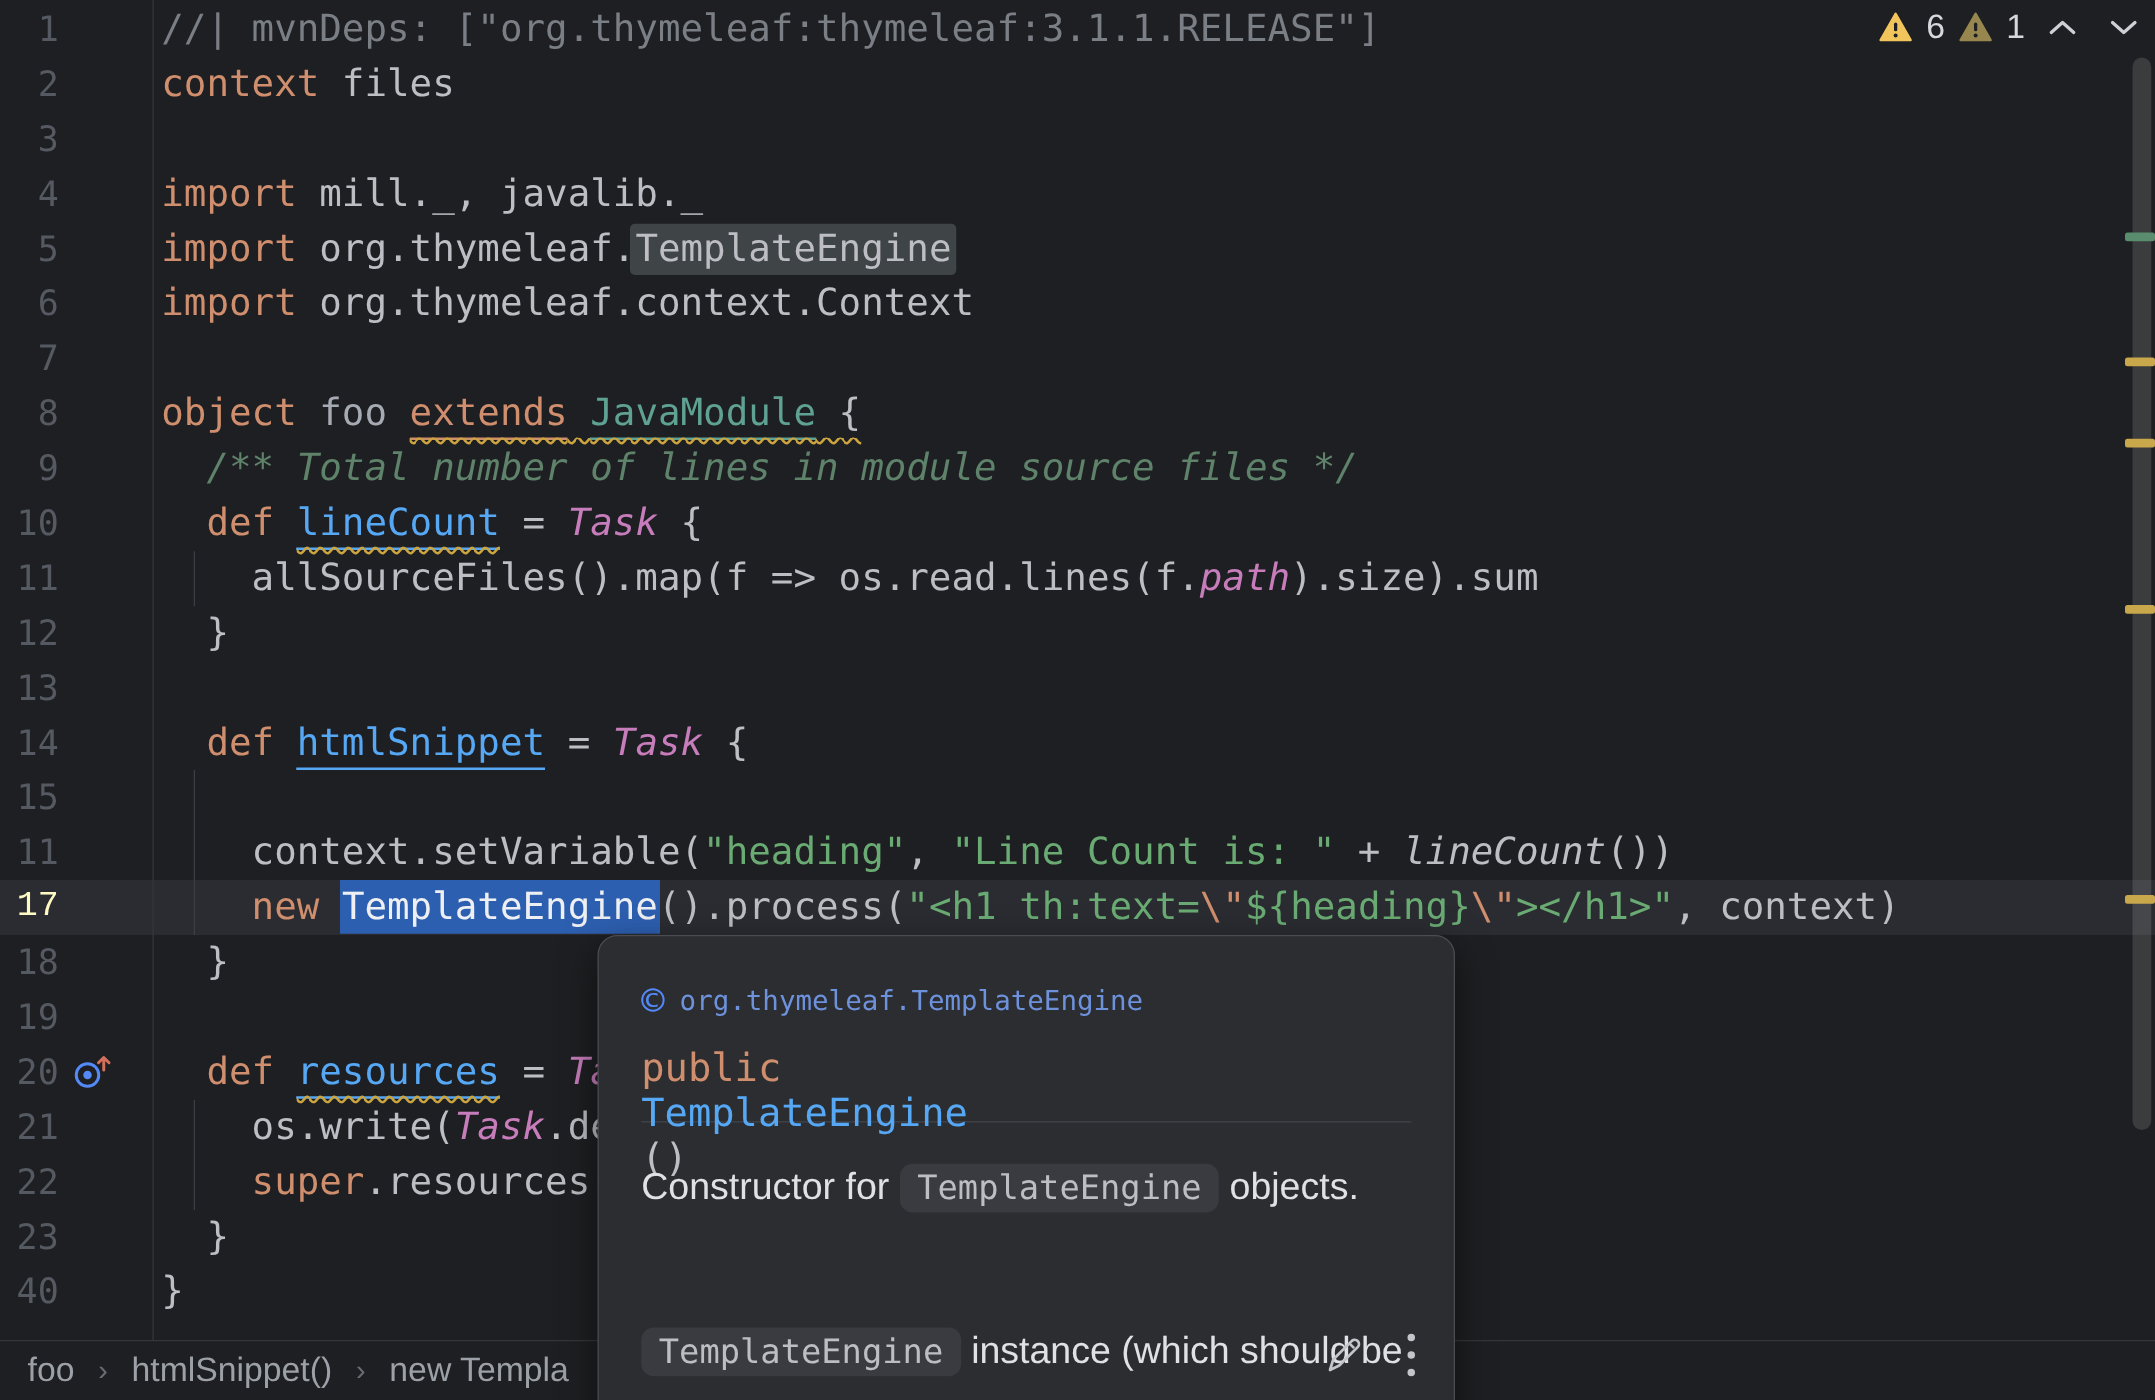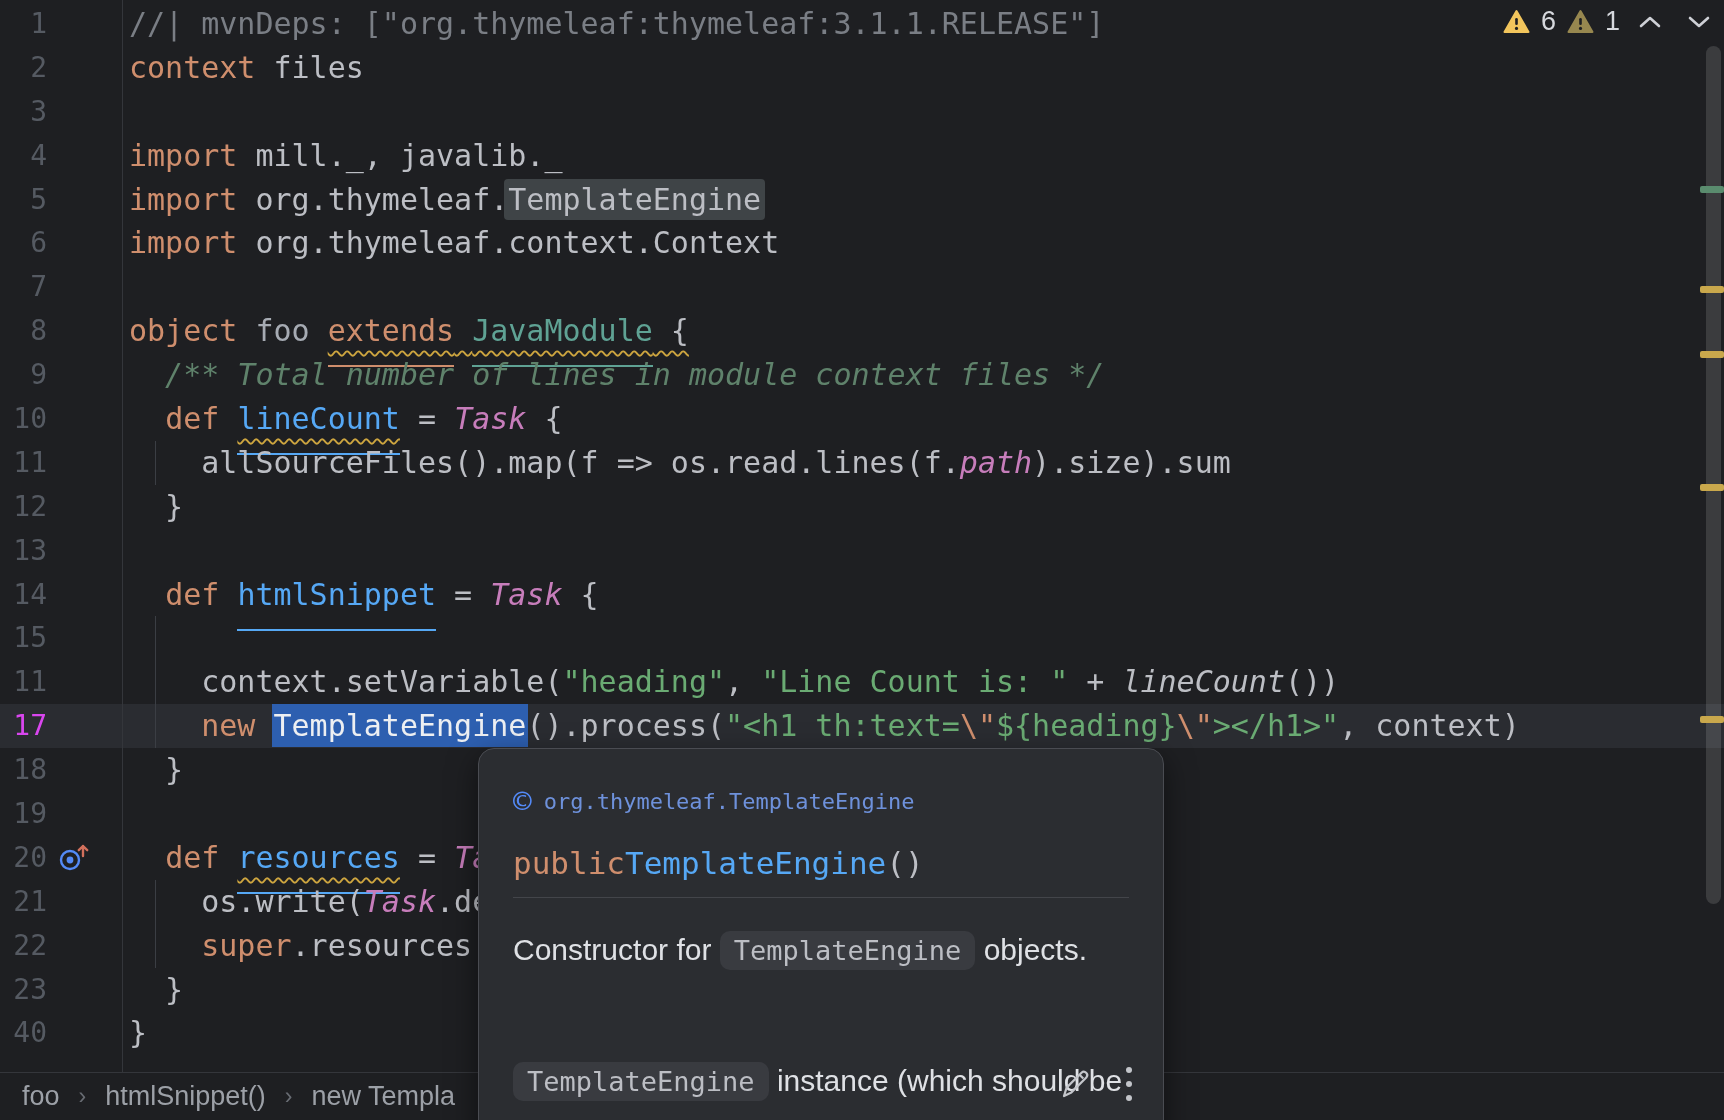--- a/index.html
+++ b/index.html
@@ -3,39 +3,39 @@
 <meta charset="utf-8">
 <style>
   html,body{margin:0;padding:0;background:#1E1F22;}
   .screen{position:relative;width:1724px;height:1120px;overflow:hidden;background:#1E1F22;
           font-family:"DejaVu Sans Mono","Liberation Mono",monospace;}
   
   .code-area{position:absolute;left:0;top:2px;width:100%;}
   .line{display:flex;height:43.9px;line-height:43.9px;font-size:30px;white-space:pre;position:relative;}
   .line.current{background:#2A2C31;}
   .lnum{flex:none;width:47px;text-align:right;color:#555A62;font-size:28px;}
-  .line.current .lnum{color:#d946ef;}
+  .line.current .lnum{color:#fef9c3;font-family:Liberation Mono, monospace;}
   .gcell{flex:none;width:75px;position:relative;}
   .gicon{position:absolute;left:10px;top:6px;}
   .codetxt{flex:none;margin-left:7px;}
   
   .comment{color:#7A7E85;}
   .doc{color:#5F826B;font-style:italic;}
   .kw{color:#CF8E6D;}
   .plain{color:#BCBEC4;}
   .decl{color:#56A8F5;}
   .type{color:#C77DBB;font-style:italic;}
   .trait{color:#5FA294;}
   .str{color:#6AAB73;}
   .esc{color:#CF8E6D;}
   .obj{color:#A6ABB3;}
   .icall{color:#BCBEC4;font-style:italic;}
   .sel{background:#2D5FB0;color:#EDEFF2;padding:4px 2px;margin:0 -2px;}
   .usage{background:#3F4447;border-radius:4px;padding:3px 4px;margin:0 -4px;}
-  .ul{border-bottom:2px solid currentColor;padding-bottom:17px;}
+  .ul{border-bottom:2px solid currentColor;padding-bottom:2px;}
   .wavy{text-decoration:underline wavy #CDA53F;text-decoration-thickness:2px;
         text-underline-offset:9px;text-decoration-skip-ink:none;}
   
   .gutter-sep{position:absolute;left:122px;top:0;width:1px;height:1072px;background:#34363B;z-index:2;}
   .iguide{position:absolute;width:1px;background:#3B3E44;z-index:1;}
   
   .inspections{position:absolute;top:6px;right:12px;display:flex;align-items:center;gap:11px;z-index:4;}
   .cnt{font-family:"Liberation Sans","DejaVu Sans",sans-serif;font-size:27px;color:#D6D8DD;}
   .icon-btn{display:inline-flex;align-items:center;justify-content:center;cursor:default;}
   
@@ -47,21 +47,21 @@
                background:#1E1F22;display:flex;align-items:center;gap:19px;padding-left:22px;box-sizing:border-box;
                font-family:"Liberation Sans","DejaVu Sans",sans-serif;font-size:27px;color:#9CA0A7;z-index:3;}
   .crumb-sep{color:#686C73;font-size:23px;}
   
   .doc-popup{position:absolute;left:478px;top:748px;width:686px;height:400px;background:#2B2D31;
              border:1px solid #4A4C52;border-radius:16px;box-sizing:border-box;z-index:6;
              box-shadow:0 10px 30px rgba(0,0,0,0.5);padding:30px 34px 0 34px;}
   .doc-head{display:flex;align-items:center;gap:12px;height:44px;}
   .cls-icon{color:#548AF7;font-size:31px;line-height:1;}
   .doc-link{font-size:22px;color:#6E91DB;text-decoration:none;}
-  .doc-sig{margin-top:14px;height:44px;display:flex;align-items:flex-end;font-size:31px;}
+  .doc-sig{margin-top:14px;height:44px;display:flex;align-items:flex-start;font-size:31px;flex-direction:column;}
   .doc-divider{margin-top:16px;height:1px;background:#43454A;}
   .doc-body{margin-top:26px;font-family:"Liberation Sans","DejaVu Sans",sans-serif;
             font-size:30px;line-height:52px;color:#DFE1E5;}
   .doc-body .para{margin-bottom:26px;}
   .chip{font-family:"DejaVu Sans Mono","Liberation Mono",monospace;font-size:27px;color:#BCBEC4;
         background:#393B40;border-radius:10px;padding:4px 14px;}
   .edit-icon{position:absolute;left:578px;top:316px;}
   .kebab-icon{position:absolute;left:645px;top:316px;}
 </style>
 </head>
@@ -71,21 +71,21 @@
 
   <div class="code-area">
       <div class="line"><span class="lnum">1</span><span class="gcell"></span><span class="codetxt"><span class="comment">//| mvnDeps: ["org.thymeleaf:thymeleaf:3.1.1.RELEASE"]</span></span></div>
       <div class="line"><span class="lnum">2</span><span class="gcell"></span><span class="codetxt"><span class="kw">context</span><span class="plain"> files</span></span></div>
       <div class="line"><span class="lnum">3</span><span class="gcell"></span><span class="codetxt"></span></div>
       <div class="line"><span class="lnum">4</span><span class="gcell"></span><span class="codetxt"><span class="kw">import</span><span class="plain"> mill._, javalib._</span></span></div>
       <div class="line"><span class="lnum">5</span><span class="gcell"></span><span class="codetxt"><span class="kw">import</span><span class="plain"> org.thymeleaf.</span><span class="plain usage">TemplateEngine</span></span></div>
       <div class="line"><span class="lnum">6</span><span class="gcell"></span><span class="codetxt"><span class="kw">import</span><span class="plain"> org.thymeleaf.context.Context</span></span></div>
       <div class="line"><span class="lnum">7</span><span class="gcell"></span><span class="codetxt"></span></div>
       <div class="line"><span class="lnum">8</span><span class="gcell"></span><span class="codetxt"><span class="kw">object</span><span class="plain"> </span><span class="obj">foo</span><span class="plain"> </span><span class="kw ul wavy">extends</span><span class="plain wavy"> </span><span class="trait ul wavy">JavaModule</span><span class="plain wavy"> {</span></span></div>
-      <div class="line"><span class="lnum">9</span><span class="gcell"></span><span class="codetxt"><span class="doc">  /** Total number of lines in module context files */</span></span></div>
+      <div class="line"><span class="lnum">9</span><span class="gcell"></span><span class="codetxt"><span class="doc">  /** Total number of lines in module source files */</span></span></div>
       <div class="line"><span class="lnum">10</span><span class="gcell"></span><span class="codetxt"><span class="plain">  </span><span class="kw">def</span><span class="plain"> </span><span class="decl ul wavy">lineCount</span><span class="plain"> = </span><span class="type">Task</span><span class="plain"> {</span></span></div>
       <div class="line"><span class="lnum">11</span><span class="gcell"></span><span class="codetxt"><span class="plain">    allSourceFiles().map(f =&gt; os.read.lines(f.</span><span class="type">path</span><span class="plain">).size).sum</span></span></div>
       <div class="line"><span class="lnum">12</span><span class="gcell"></span><span class="codetxt"><span class="plain">  }</span></span></div>
       <div class="line"><span class="lnum">13</span><span class="gcell"></span><span class="codetxt"></span></div>
       <div class="line"><span class="lnum">14</span><span class="gcell"></span><span class="codetxt"><span class="plain">  </span><span class="kw">def</span><span class="plain"> </span><span class="decl ul">htmlSnippet</span><span class="plain"> = </span><span class="type">Task</span><span class="plain"> {</span></span></div>
       <div class="line"><span class="lnum">15</span><span class="gcell"></span></div>
       <div class="line"><span class="lnum">11</span><span class="gcell"></span><span class="codetxt"><span class="plain">    context.setVariable(</span><span class="str">"heading"</span><span class="plain">, </span><span class="str">"Line Count is: "</span><span class="plain"> + </span><span class="icall">lineCount</span><span class="plain">())</span></span></div>
       <div class="line current"><span class="lnum">17</span><span class="gcell"></span><span class="codetxt"><span class="plain">    </span><span class="kw">new</span><span class="plain"> </span><span class="sel">TemplateEngine</span><span class="plain">().process(</span><span class="str">"&lt;h1 th:text=</span><span class="esc">\"</span><span class="str">${heading}</span><span class="esc">\"</span><span class="str">&gt;&lt;/h1&gt;"</span><span class="plain">, context)</span></span></div>
       <div class="line"><span class="lnum">18</span><span class="gcell"></span><span class="codetxt"><span class="plain">  }</span></span></div>
       <div class="line"><span class="lnum">19</span><span class="gcell"></span><span class="codetxt"></span></div>

